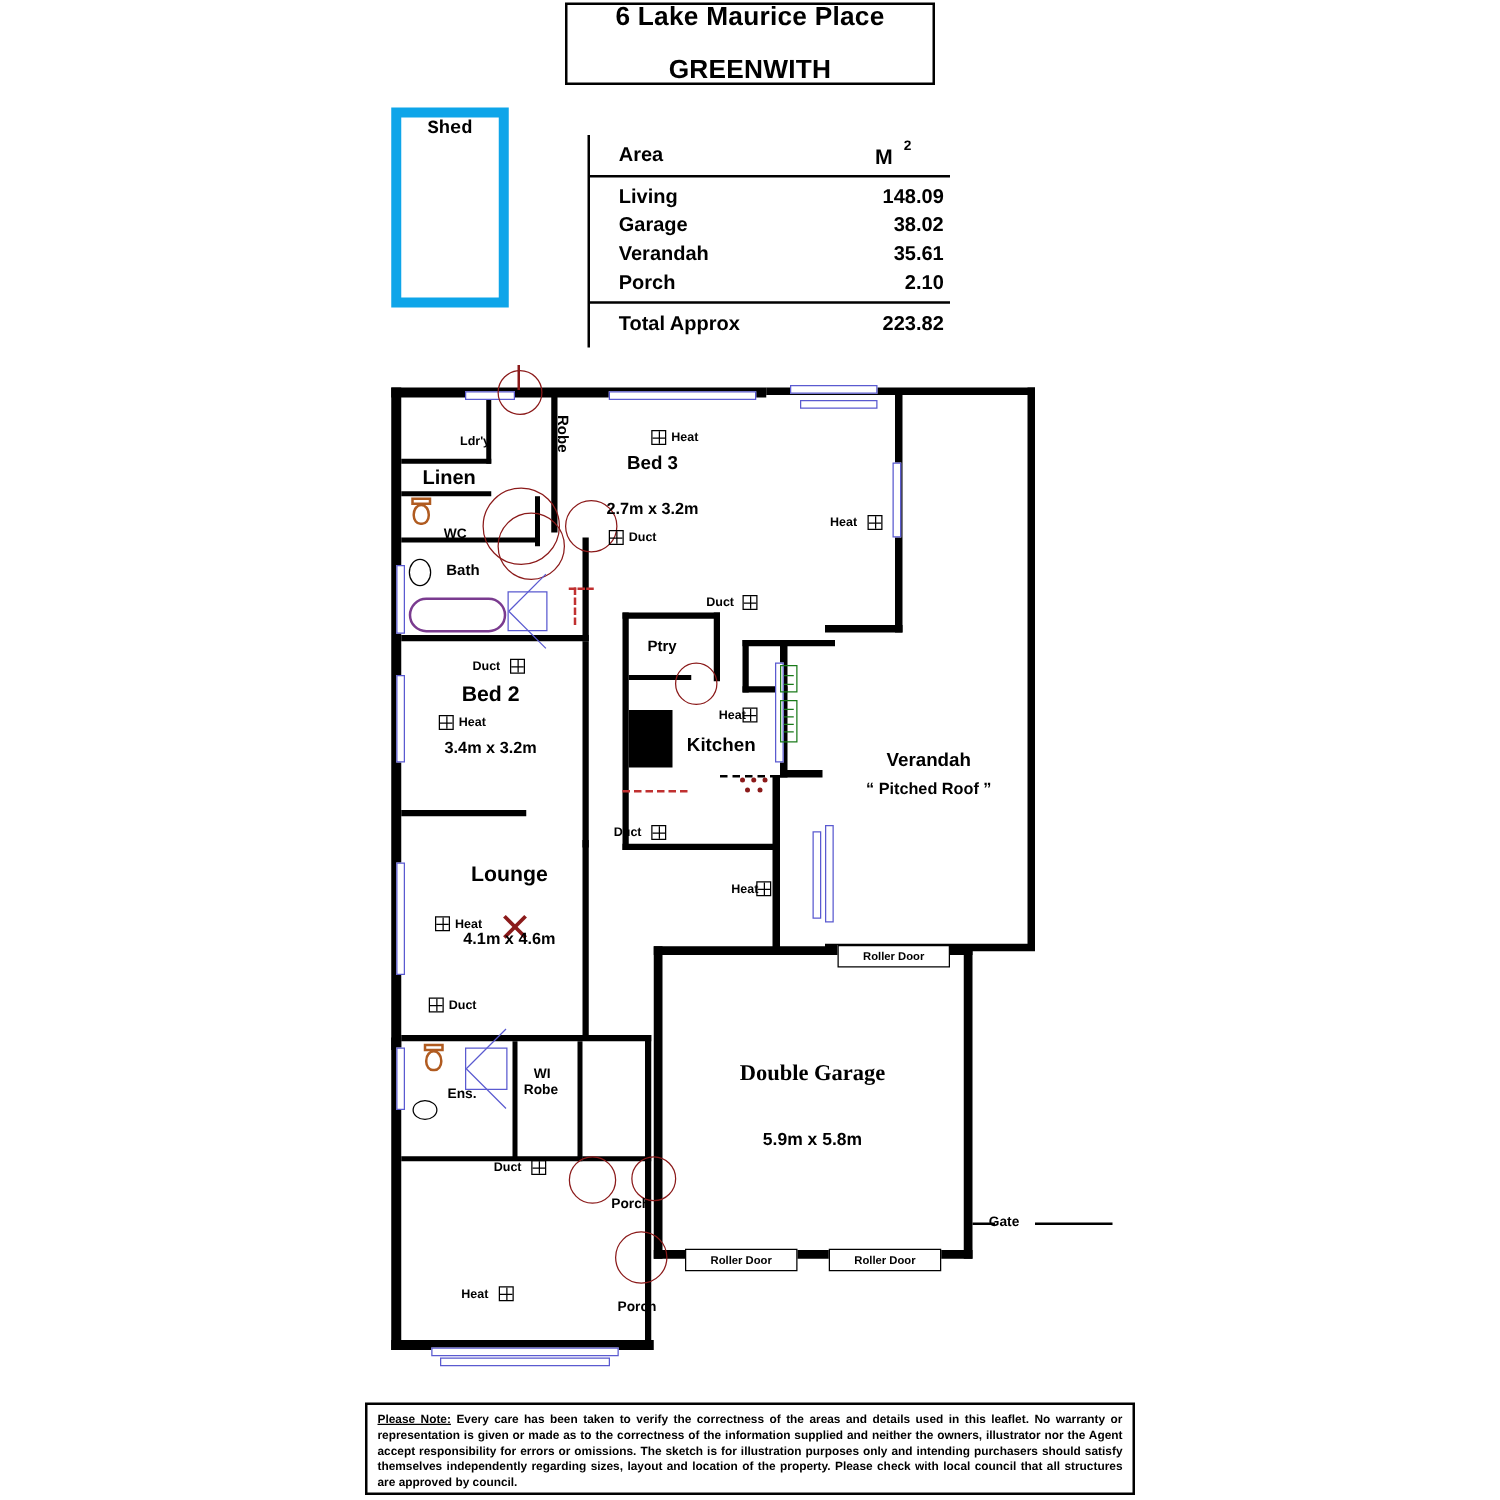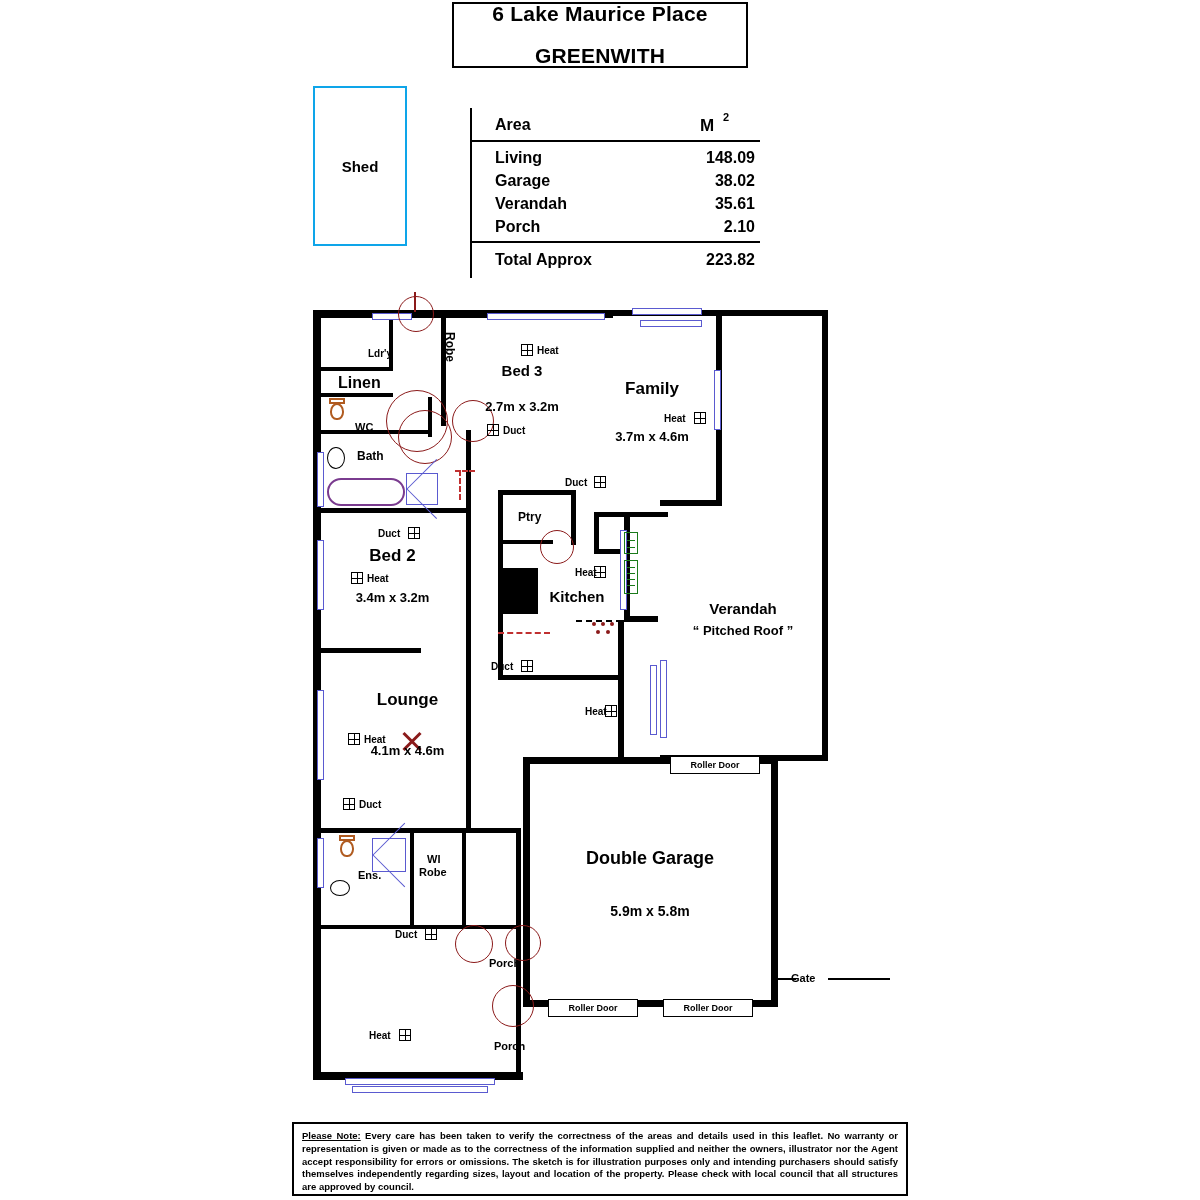--- a/index.html
+++ b/index.html
@@ -32,23 +32,23 @@
     justify-content: center;
     gap: 16px;
   }
   #title-box .line1 { font-size: 21px; font-weight: bold; letter-spacing: .2px; }
   #title-box .line2 { font-size: 21px; font-weight: bold; letter-spacing: .2px; margin-top: 2px; }
 
   
   #shed-box {
     left: 313px; top: 86px;
     width: 94px; height: 160px;
-    border: 2px solid #0ea5e9;
+    border: 8px solid #0ea5e9;
     box-sizing: border-box;
-    display: flex; align-items: center; justify-content: center;
+    display: flex; justify-content: center; font-family: Liberation Mono, monospace;
   }
   #shed-box .lbl { font-size: 15px; font-weight: bold; }
 
   
   #area-table {
     left: 470px; top: 108px;
     width: 290px; height: 170px;
   }
   #area-table .vrule {
     position: absolute;
@@ -402,24 +402,20 @@
     </div>
     <div class="abs" style="left:663px; top:999px; width:88px; height:16px; border:1px solid #000; background:#fff; display:flex; align-items:center; justify-content:center;">
       <span class="tiny">Roller Door</span>
     </div>
 
     <div class="rlabel" style="left:452px; top:362px; width:140px;">
       <div class="rname">Bed 3</div>
       <div class="rdim" style="margin-top:18px;">2.7m x 3.2m</div>
     </div>
 
-    <div class="rlabel" style="left:582px; top:378px; width:140px;">
-      <div class="rname" style="font-size:17px;">Family</div>
-      <div class="rdim" style="margin-top:30px;">3.7m x 4.6m</div>
-    </div>
 
     <div class="rlabel" style="left:325px; top:545px; width:135px;">
       <div class="rname" style="font-size:17px;">Bed 2</div>
       <div class="rdim" style="margin-top:24px;">3.4m x 3.2m</div>
     </div>
 
     <div class="rlabel" style="left:522px; top:588px; width:110px;">
       <div class="rname">Kitchen</div>
     </div>
 
@@ -428,21 +424,21 @@
       <div class="rdim" style="margin-top:4px;">“ Pitched Roof ”</div>
     </div>
 
     <div class="rlabel" style="left:340px; top:689px; width:135px;">
       <div class="rname" style="font-size:17px;">Lounge</div>
       <div class="rdim" style="margin-top:33px;">4.1m x 4.6m</div>
     </div>
 
 
     <div class="rlabel" style="left:545px; top:847px; width:210px;">
-      <div class="rname" style="font-size:18px;">Double Garage</div>
+      <div class="rname" style="font-size:18px;font-family:Liberation Serif, serif;">Double Garage</div>
       <div class="rdim" style="margin-top:33px; font-size:14px;">5.9m x 5.8m</div>
     </div>
 
 
   </div>
 
   <div class="abs" id="note-box">
     <p><span class="u">Please Note:</span><span> Every care  has  been  taken to verify  the correctness of the areas and   details used in  this leaflet. No warranty  or representation  is given or made as to  the correctness of the information supplied  and neither the  owners,  illustrator  nor the  Agent  accept  responsibility for errors  or omissions.  The  sketch  is  for illustration purposes only and intending purchasers should satisfy themselves independently  regarding sizes, layout and location of the property.  Please check with local council that all structures are approved by council.</span></p>
   </div>
 

